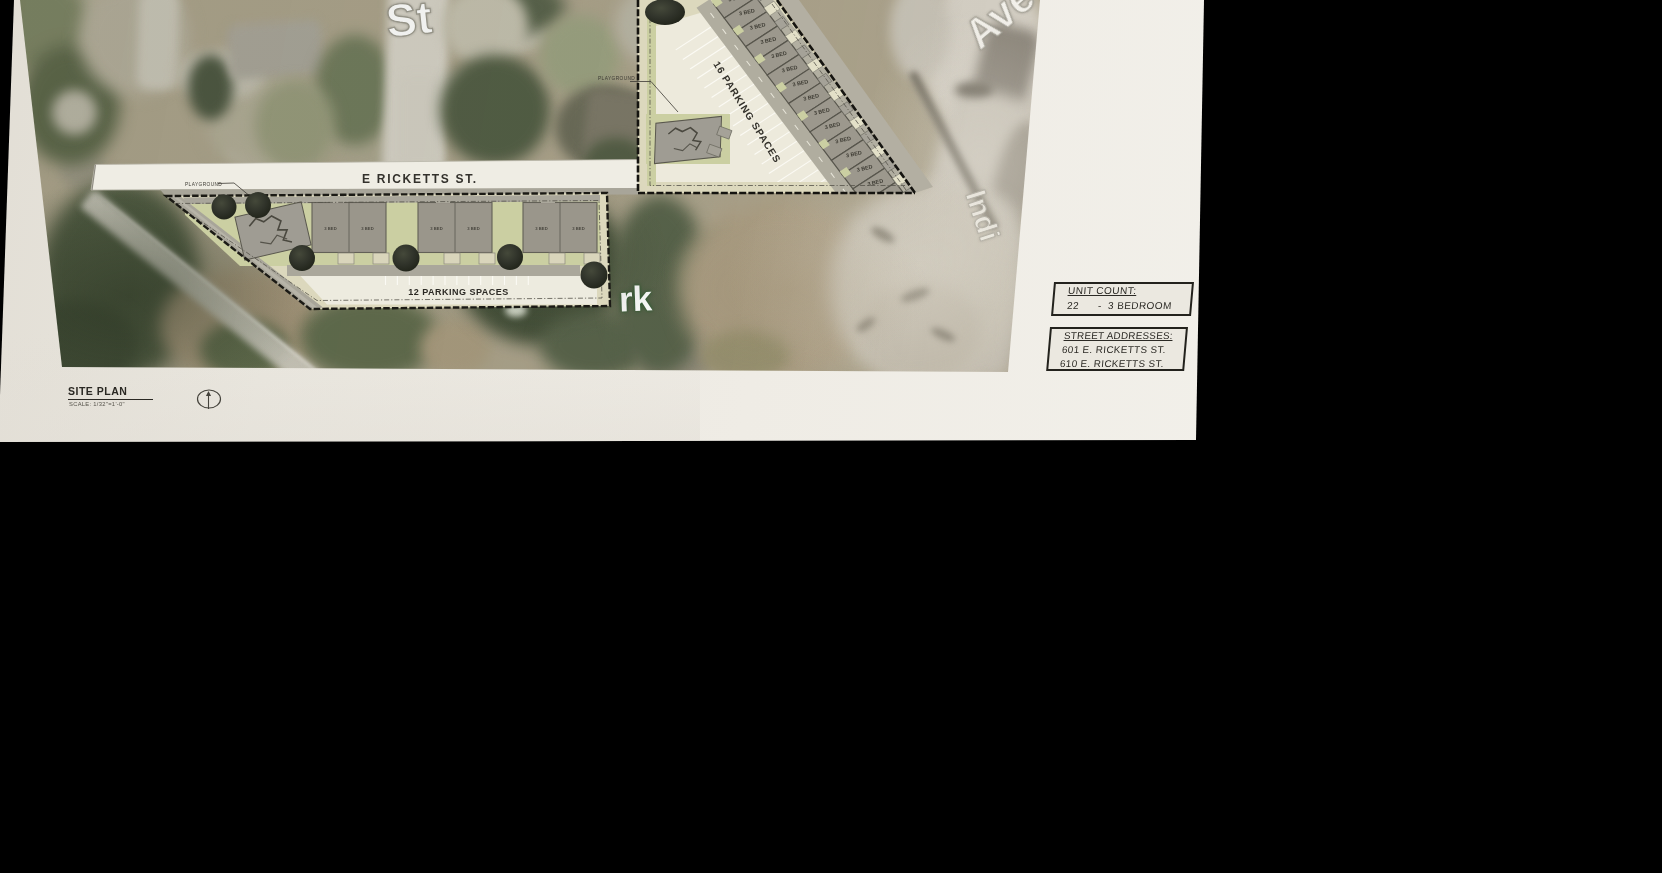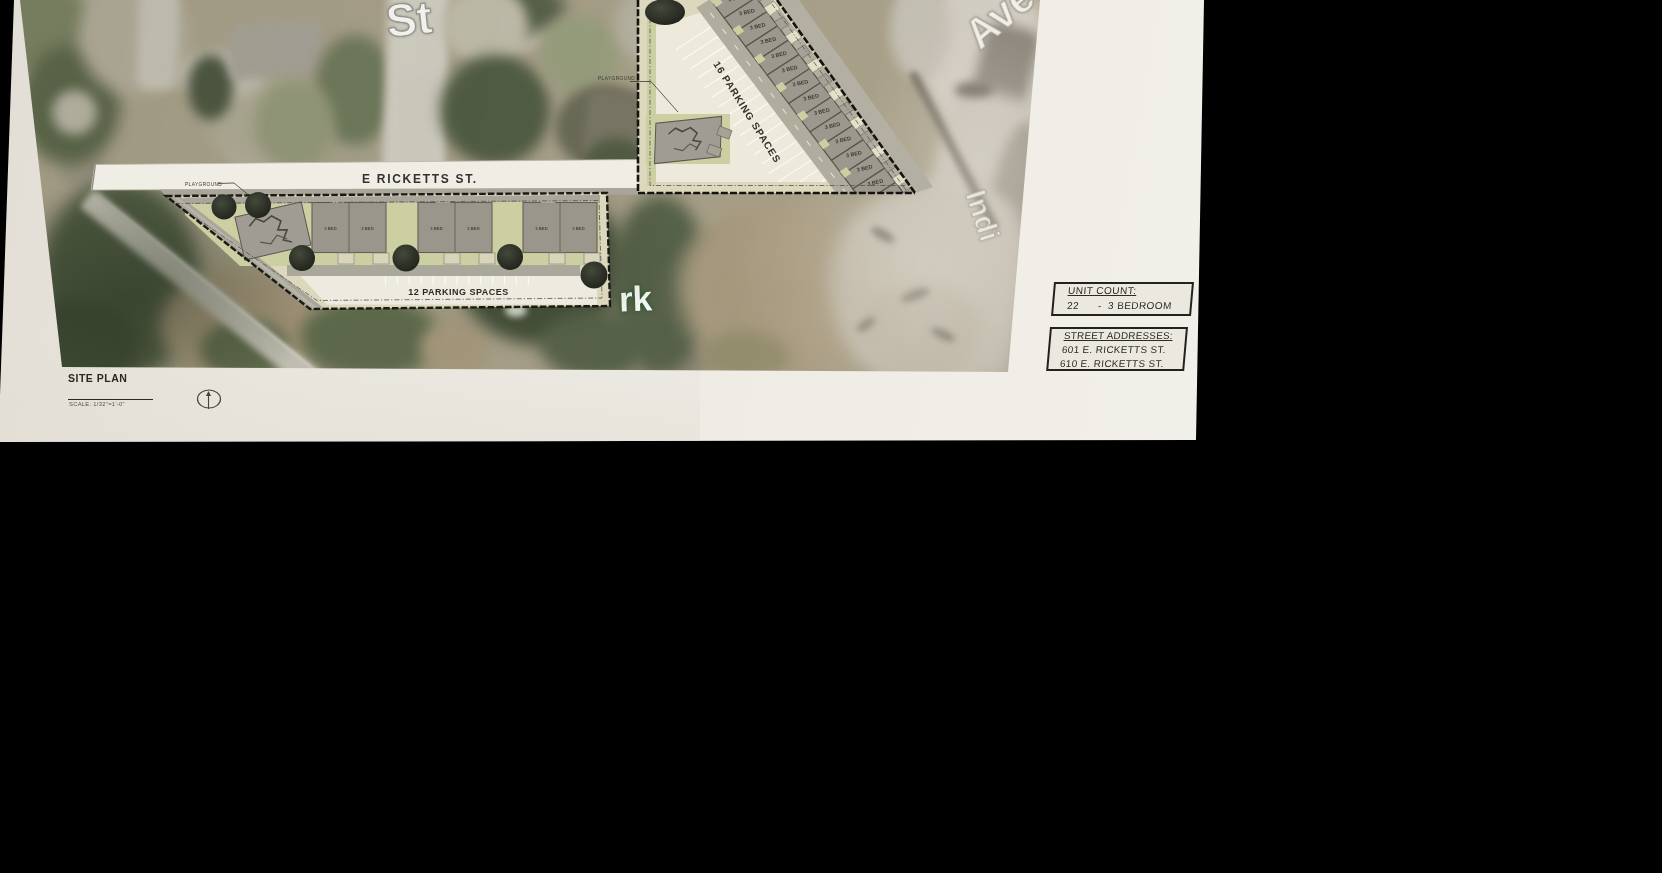--- a/index.html
+++ b/index.html
@@ -332,21 +332,21 @@
 
     <div style="position:absolute;left:1054px;top:282px;width:136px;height:30px;border:2.6px solid #23221d;background:#ebe8e0;transform:skewX(-5deg);transform-origin:0 0;"></div>
     <div style="position:absolute;left:1068px;top:285px;font-size:10px;color:#2c2a25;letter-spacing:0.5px;text-decoration:underline;transform:skewX(-5deg);">UNIT COUNT:</div>
     <div style="position:absolute;left:1067px;top:299.5px;font-size:10px;color:#2c2a25;letter-spacing:0.4px;transform:skewX(-5deg);">22&nbsp;&nbsp;&nbsp;&nbsp;&nbsp;&nbsp;-&nbsp;&nbsp;3 BEDROOM</div>
 
     <div style="position:absolute;left:1050px;top:327px;width:134px;height:40px;border:2.6px solid #23221d;background:#ebe8e0;transform:skewX(-5deg);transform-origin:0 0;"></div>
     <div style="position:absolute;left:1064px;top:330px;font-size:9.8px;color:#2c2a25;letter-spacing:0.3px;text-decoration:underline;transform:skewX(-5deg);">STREET ADDRESSES:</div>
     <div style="position:absolute;left:1062px;top:344px;font-size:9.8px;color:#2c2a25;letter-spacing:0.4px;transform:skewX(-5deg);">601 E. RICKETTS ST.</div>
     <div style="position:absolute;left:1060px;top:358px;font-size:9.8px;color:#2c2a25;letter-spacing:0.4px;transform:skewX(-5deg);">610 E. RICKETTS ST.</div>
 
-    <div style="position:absolute;left:68px;top:372px;font-size:10.5px;font-weight:bold;letter-spacing:0.5px;color:#2a2823;">SITE PLAN</div>
+    <div style="position:absolute;left:68px;top:385px;font-size:10.5px;font-weight:bold;letter-spacing:0.5px;color:#2a2823;">SITE PLAN</div>
     <div style="position:absolute;left:68px;top:398.5px;width:85px;height:1.6px;background:#2a2823;"></div>
     <div style="position:absolute;left:69px;top:401px;font-size:5.8px;color:#55524a;letter-spacing:0.3px;">SCALE: 1/32"=1'-0"</div>
 
     <svg style="position:absolute;left:193px;top:386px;" width="34" height="28" viewBox="0 0 34 28">
       <ellipse cx="16" cy="13" rx="11.5" ry="9" fill="none" stroke="#45433c" stroke-width="1.2"></ellipse>
       <line x1="15.5" y1="23" x2="15.5" y2="8" stroke="#45433c" stroke-width="1.1"></line>
       <path d="M 15.5,5 l -2.6,5 l 5.2,0 z" fill="#45433c"></path>
     </svg>
   </div>
 </div>

